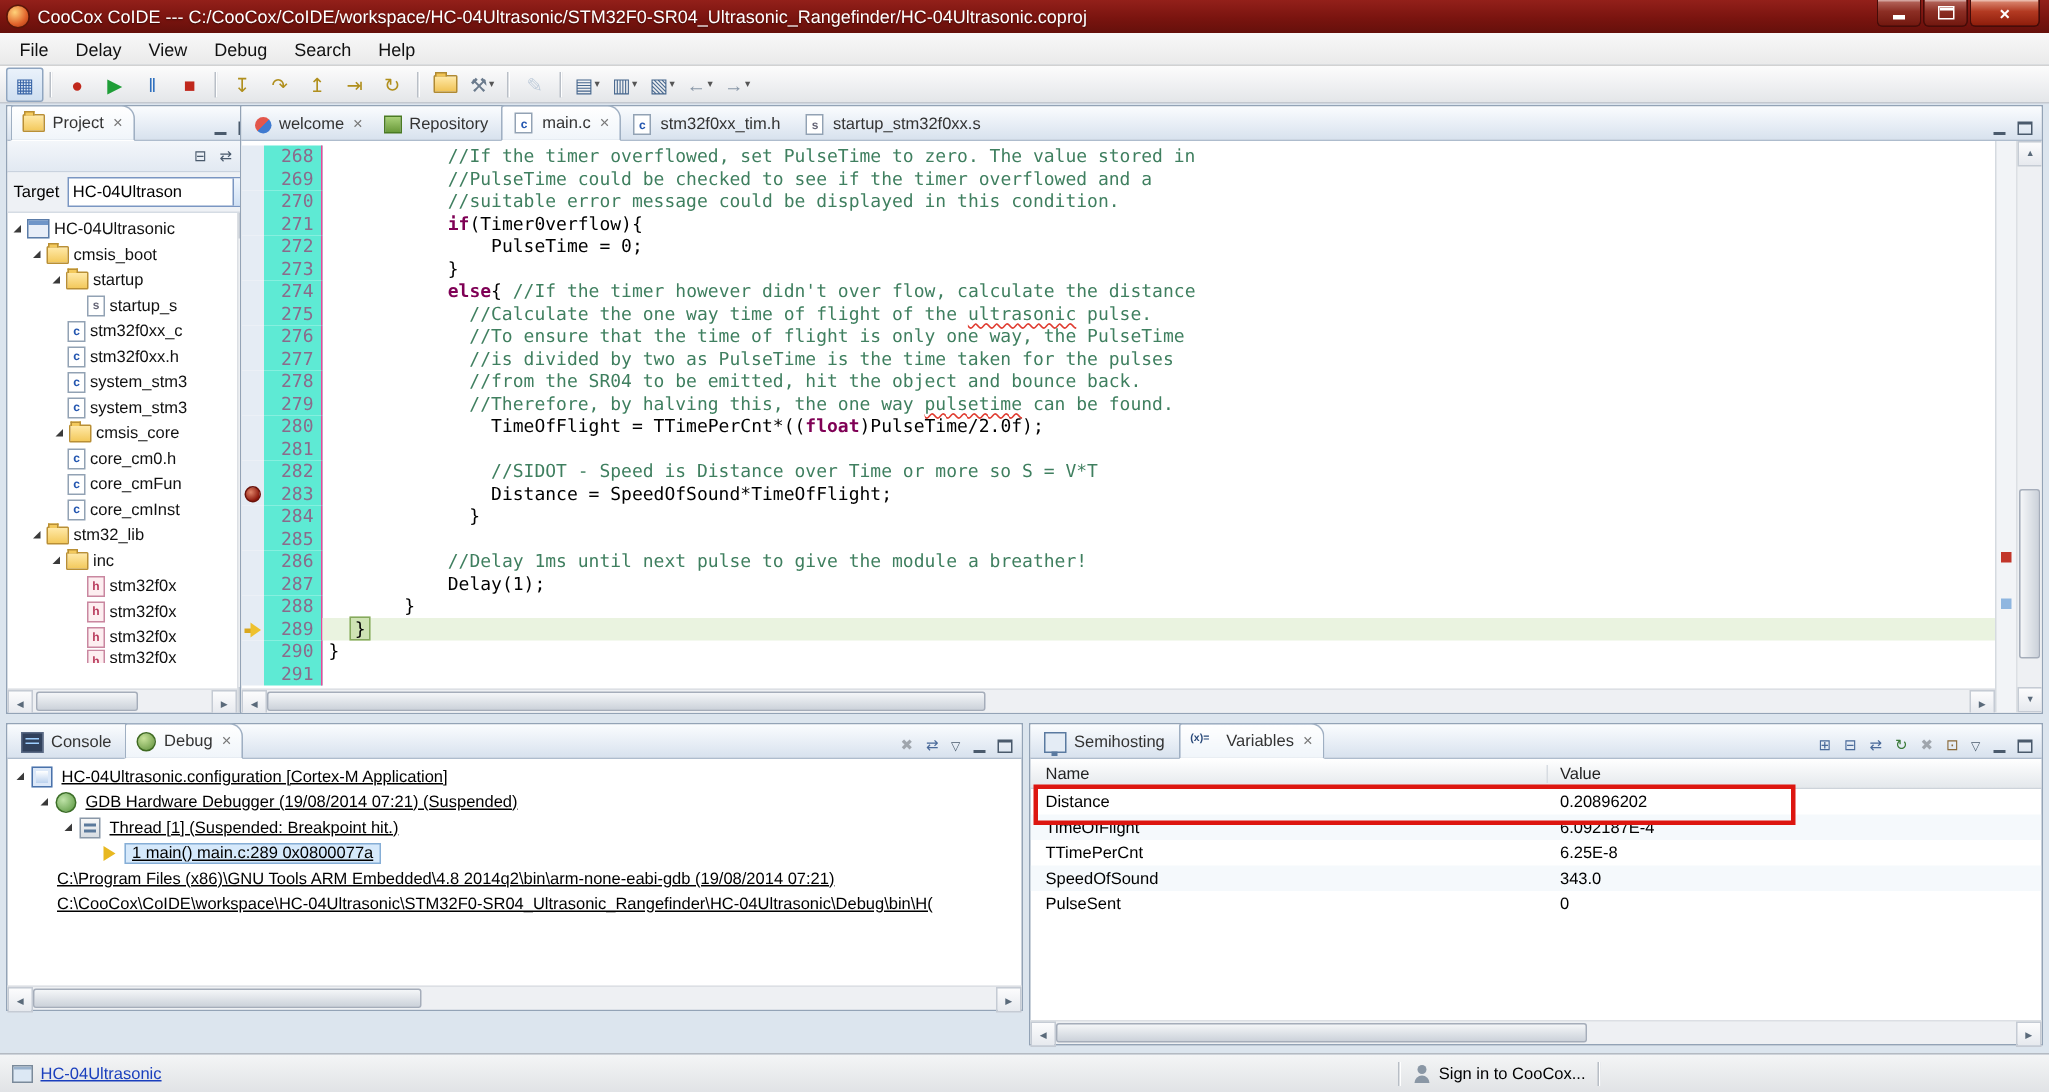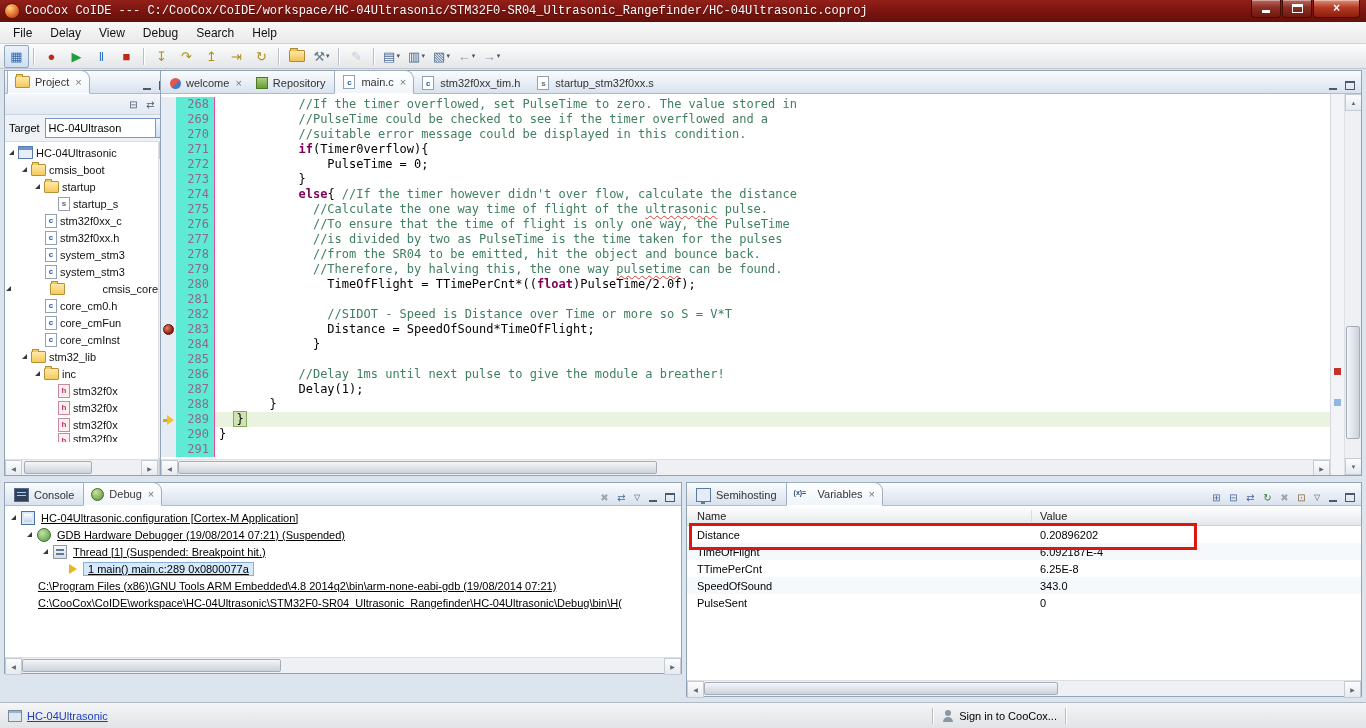--- a/index.html
+++ b/index.html
@@ -1,20 +1,20 @@
 <!DOCTYPE html>
 <html><head>
 <meta charset="utf-8">
 <style>
   html,body{margin:0;padding:0;}
   body{font-family:"Liberation Sans",sans-serif;font-size:12px;background:#b0b8c2;}
   .win{position:relative;width:1366px;height:728px;background:#dce5ee;overflow:hidden;}
 
   
-  .titlebar{position:absolute;top:0;left:0;right:0;height:22px;background:linear-gradient(#93201a,#7a140f 55%,#65100b);display:flex;align-items:center;padding-left:4px;color:#fff;font-family:Liberation Mono, monospace;}
+  .titlebar{position:absolute;top:0;left:0;right:0;height:22px;background:linear-gradient(#93201a,#7a140f 55%,#65100b);display:flex;align-items:center;padding-left:4px;color:#fff;}
   .app-ico{width:14px;height:14px;border-radius:50%;background:radial-gradient(circle at 35% 30%,#ffd27a,#e0622a 60%,#a33312);border:1px solid #5a1608;flex:none;margin-right:5px;}
   .title-text{font-size:12px;white-space:nowrap;text-shadow:0 1px 1px rgba(0,0,0,.5);}
   .win-btns{margin-left:auto;display:flex;align-self:flex-start;padding-right:6px;}
   .wbtn{width:28px;height:17px;border:1px solid #450c08;border-top:none;border-radius:0 0 4px 4px;background:linear-gradient(#b86a60,#8c2e24 45%,#72180f);box-shadow:inset 0 1px 0 rgba(255,255,255,.4);display:flex;align-items:center;justify-content:center;color:#fff;margin-left:1px;}
   .wbtn.close{width:45px;background:linear-gradient(#de8f78,#b33a22 45%,#8e1d0b);font-size:12px;font-weight:bold;}
   .glyph-min{width:8px;height:3px;background:#fff;margin-top:6px;}
   .glyph-max{width:9px;height:7px;border:1px solid #fff;box-shadow:inset 0 2px 0 #fff;}
 
   
   .menubar{position:absolute;top:22px;left:0;right:0;height:21px;background:linear-gradient(#f8f8f8,#eaeaea);border-bottom:1px solid #d2d2d2;display:flex;align-items:center;padding-left:4px;}
@@ -309,21 +309,21 @@
             <div class="tree-row" style="padding-left: 29px;">
               <span class="tri empty"></span>
               <span class="ico-file file-c" data-letter="c"></span>
               <span class="tree-label">system_stm3</span>
             </div>
             <div class="tree-row" style="padding-left: 29px;">
               <span class="tri empty"></span>
               <span class="ico-file file-c" data-letter="c"></span>
               <span class="tree-label">system_stm3</span>
             </div>
-            <div class="tree-row" style="padding-left: 0; justify-content: space-between;">
+            <div class="tree-row" style="padding-left: 31px;">
               <span class="tri"></span>
               <span class="ico-folder"></span>
               <span class="tree-label">cmsis_core</span>
             </div>
             <div class="tree-row" style="padding-left: 29px;">
               <span class="tri empty"></span>
               <span class="ico-file file-c" data-letter="c"></span>
               <span class="tree-label">core_cm0.h</span>
             </div>
             <div class="tree-row" style="padding-left: 29px;">

